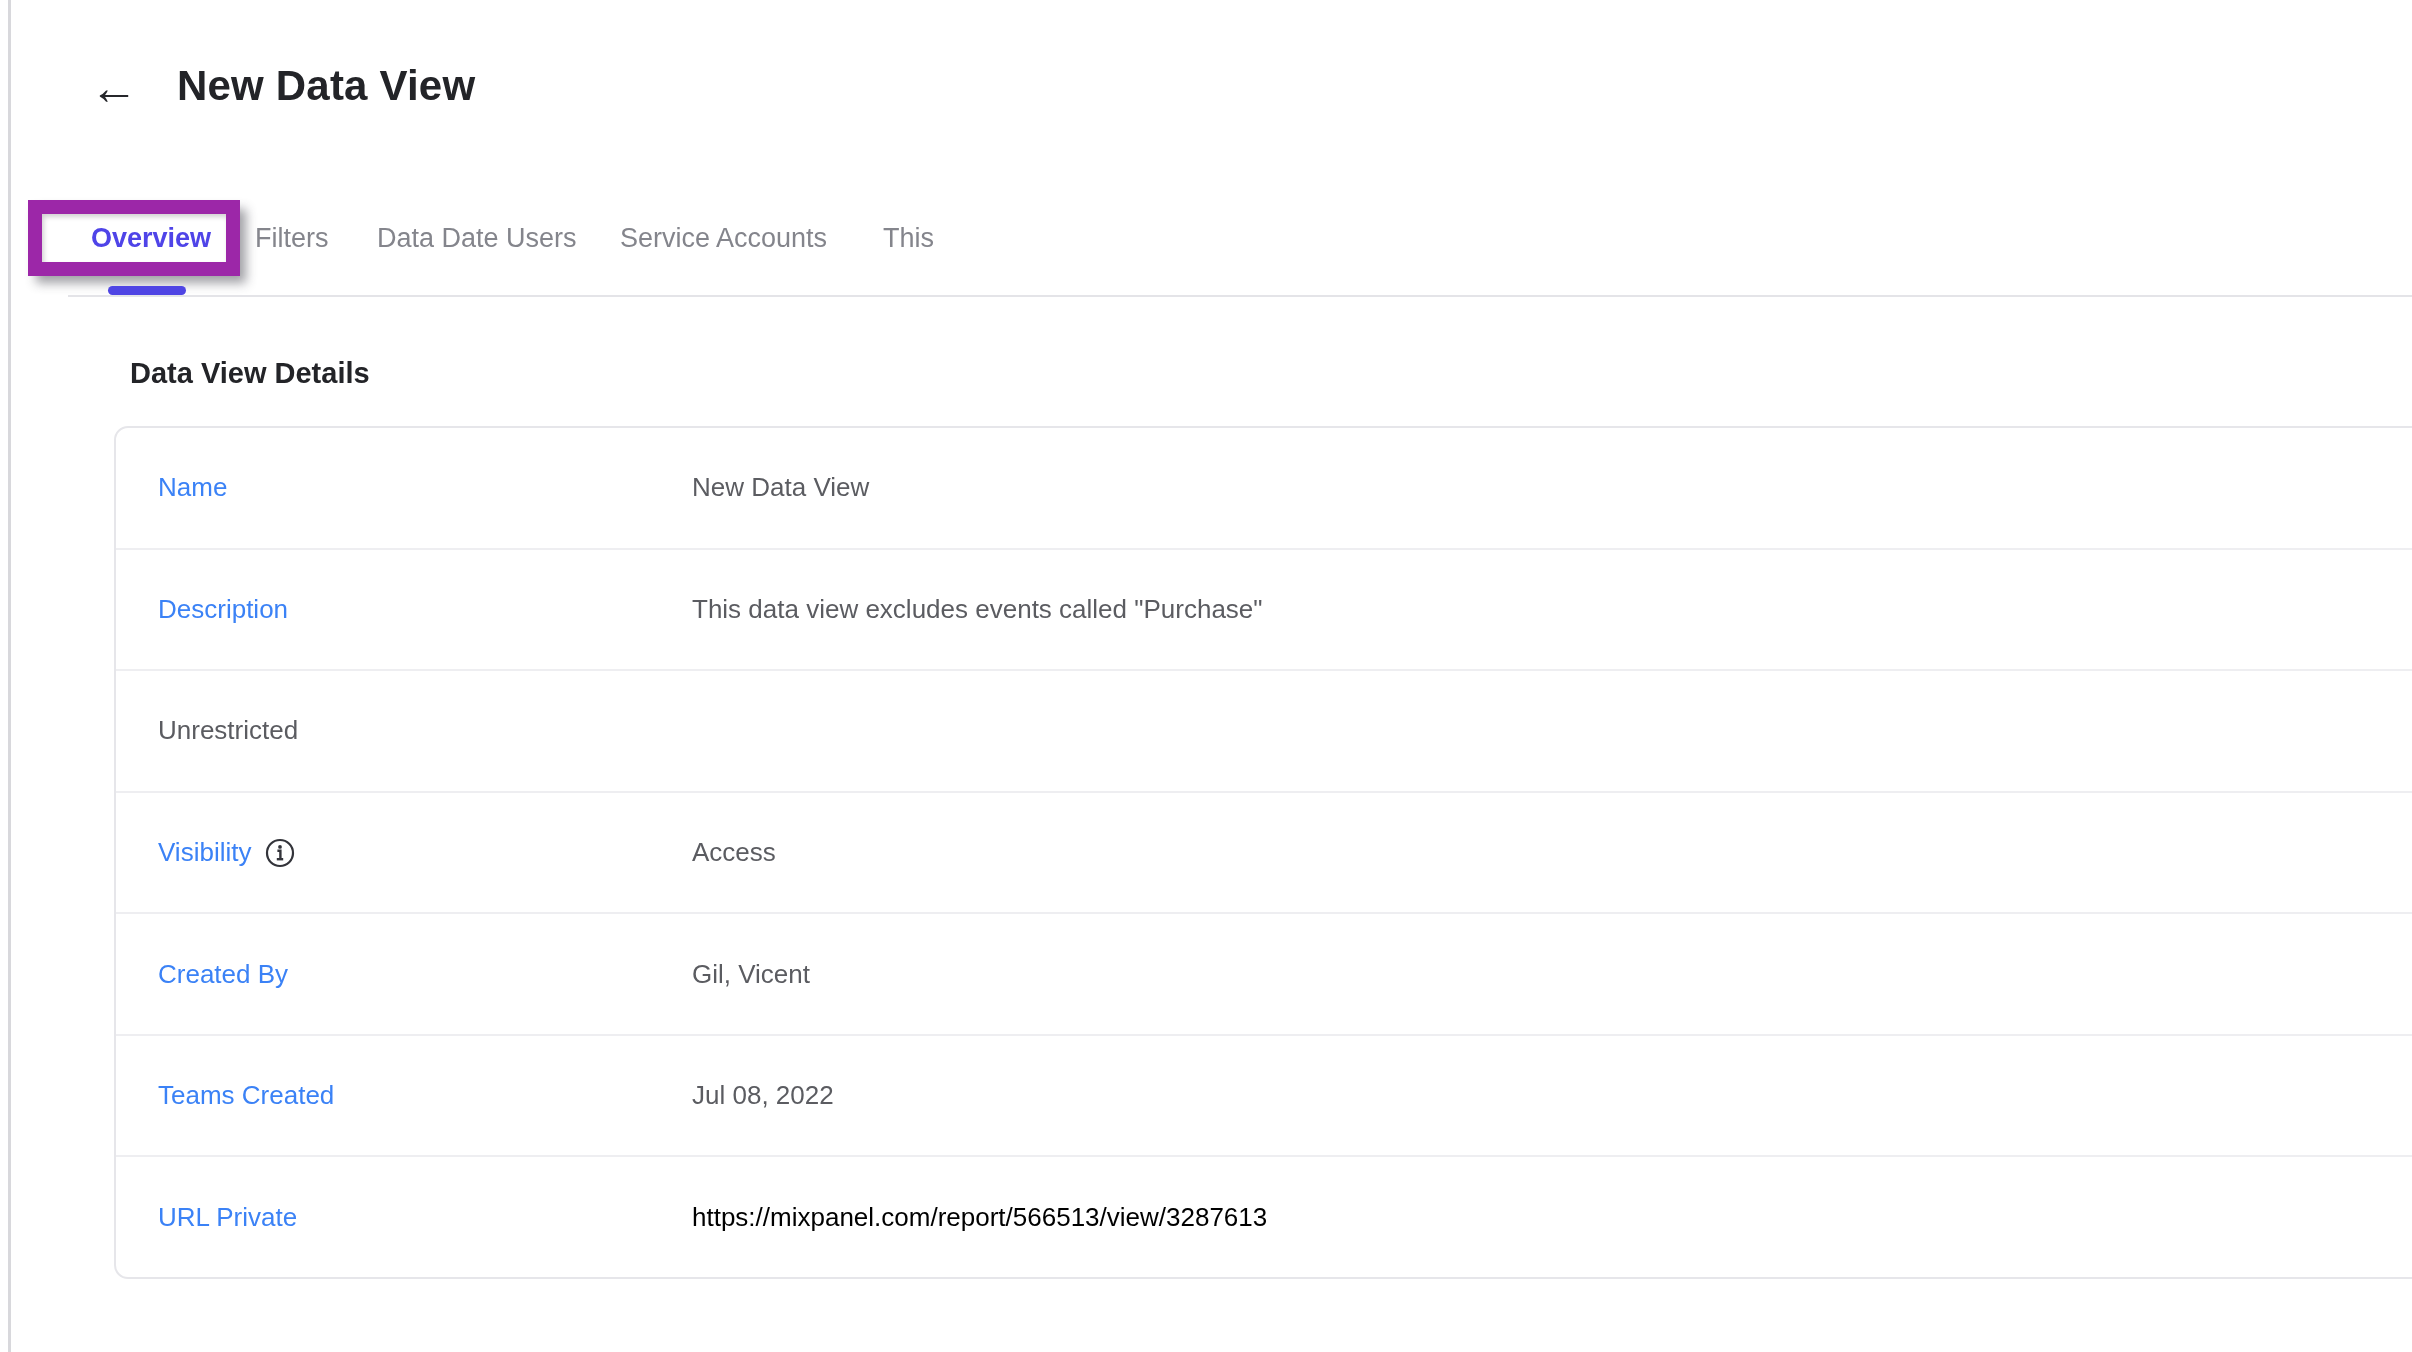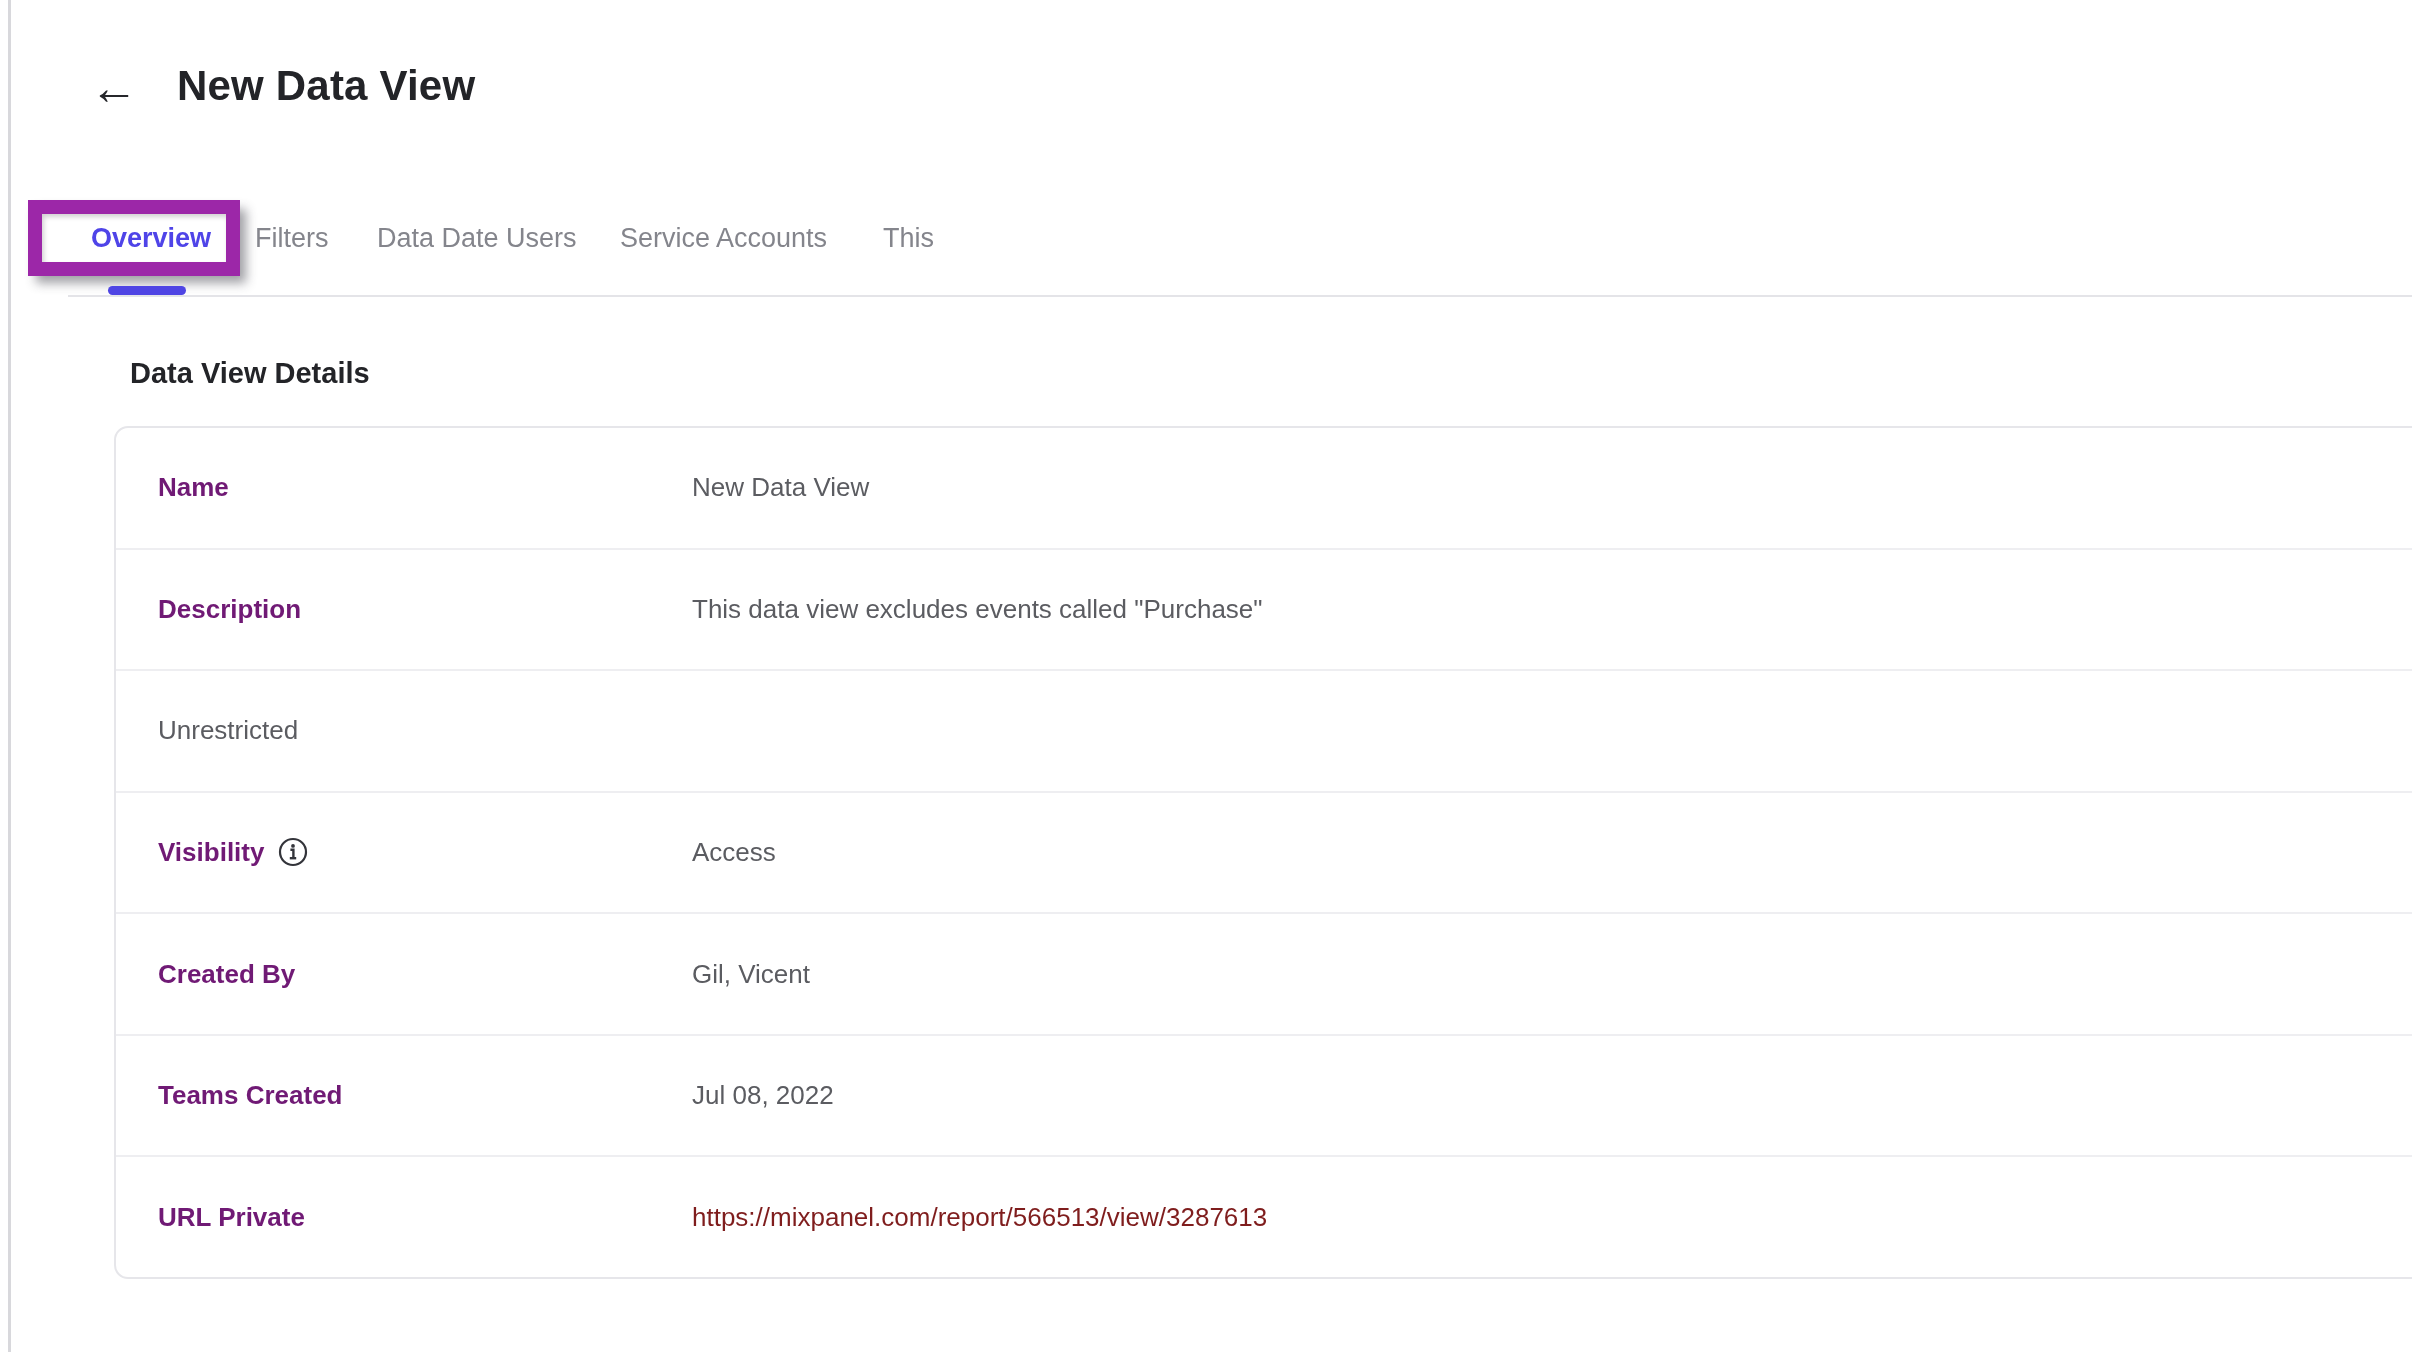--- a/index.html
+++ b/index.html
@@ -76,27 +76,27 @@
   }
   .row {
     flex: 1 1 0;
     display: flex; align-items: center;
     padding-left: 42px;
     box-sizing: border-box;
   }
   .row + .row { border-top: 2px solid #eeeef1; }
   .row-label {
     width: 534px; flex: 0 0 534px;
-    display: flex; gap: 12px;
-    font-size: 26px; font-weight: 700; color: #701a75;
+    display: flex; align-items: center; gap: 12px;
+    font-size: 26px; font-weight: 400; color: #3b82f6;
   }
   .row-value {
     font-size: 26px; font-weight: 400; color: #5b5c61;
   }
-  .row-value.link { color: #7f1d1d; cursor: pointer; }
+  .row-value.link { color: #000000; cursor: pointer; }
   .info-icon { display: inline-flex; cursor: pointer; margin-left: 2px; }
 </style>
 </head>
 <body>
 
 <div class="stage">
 
   <div class="left-edge"></div>
 
   <div class="back-btn">

